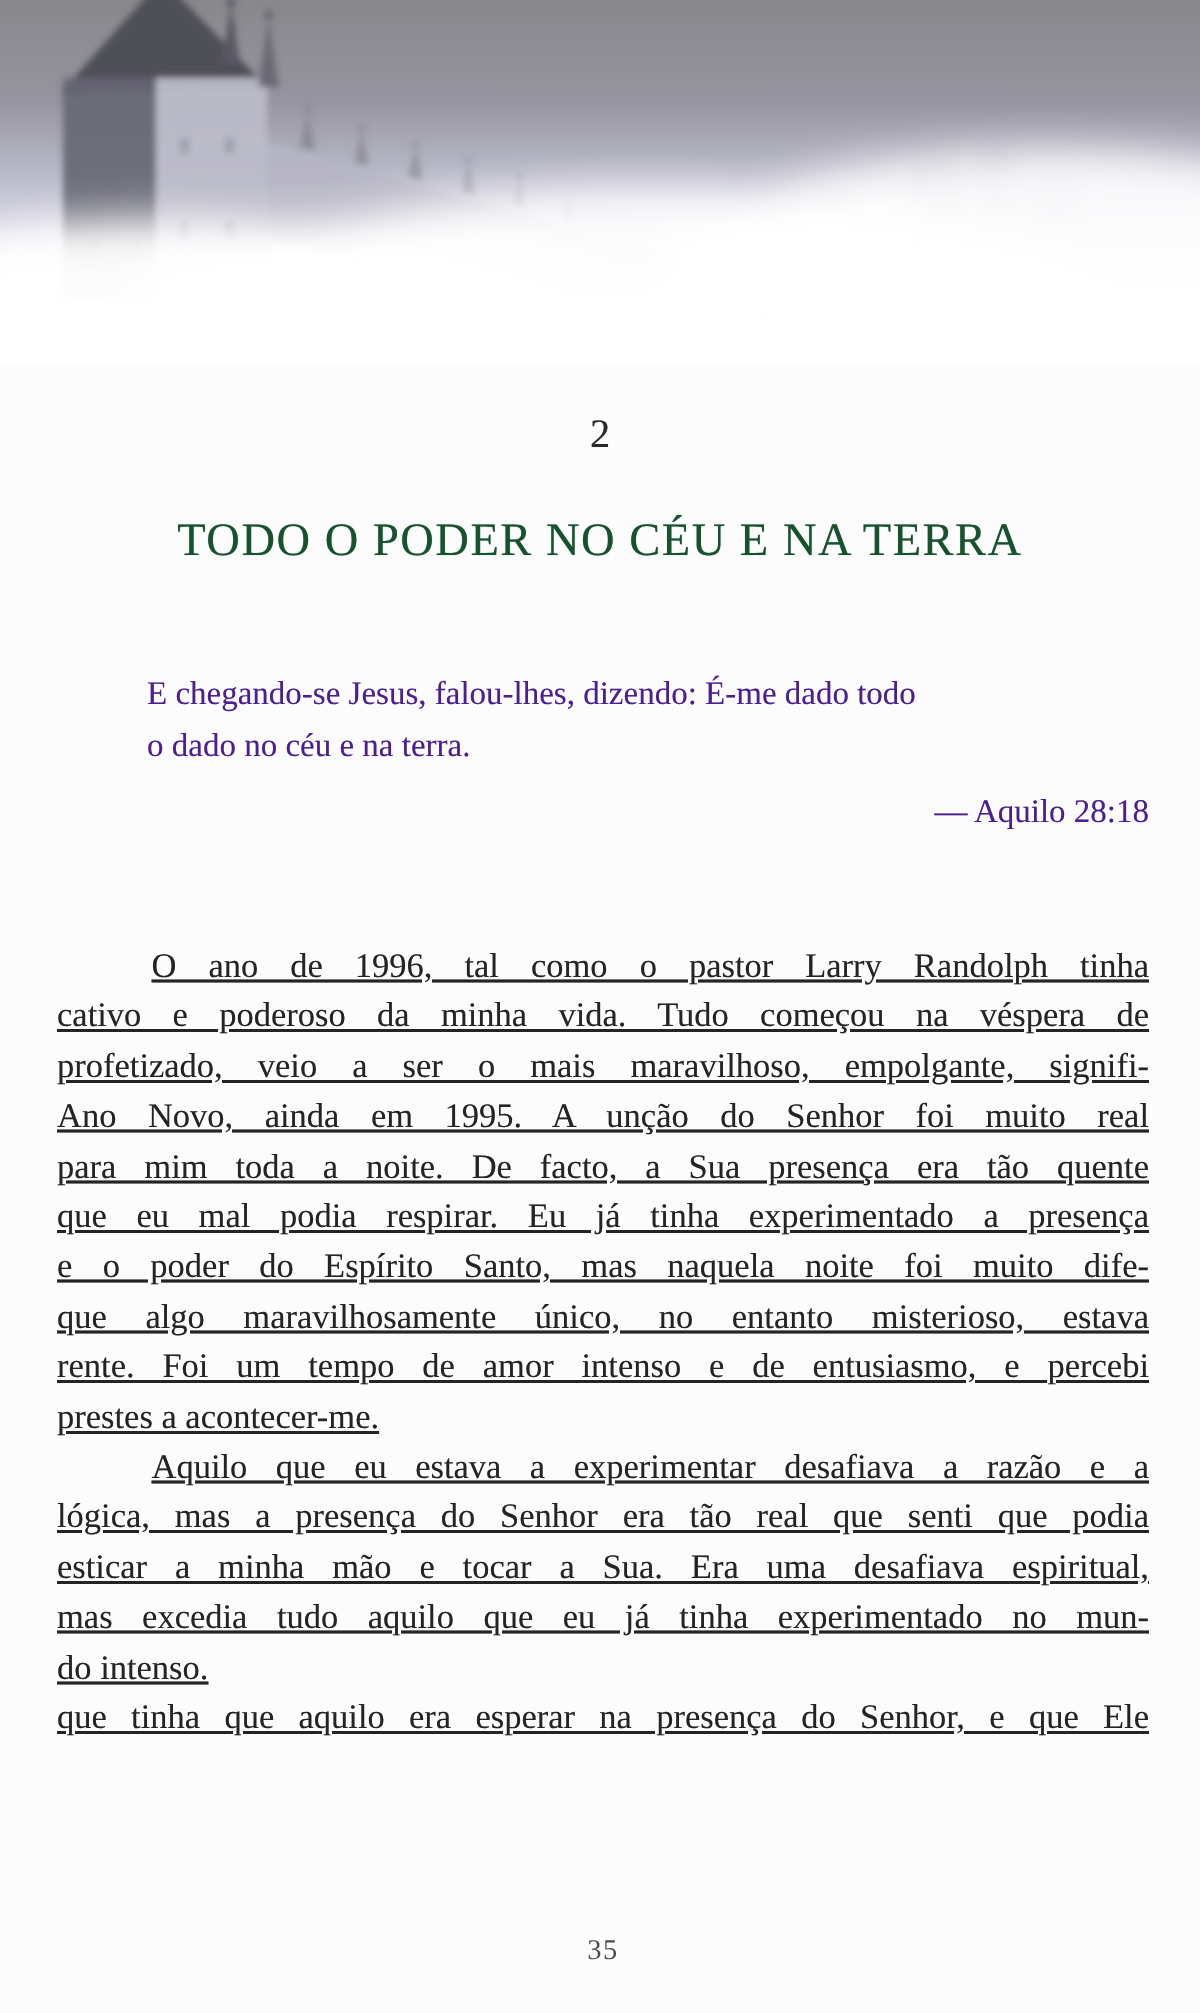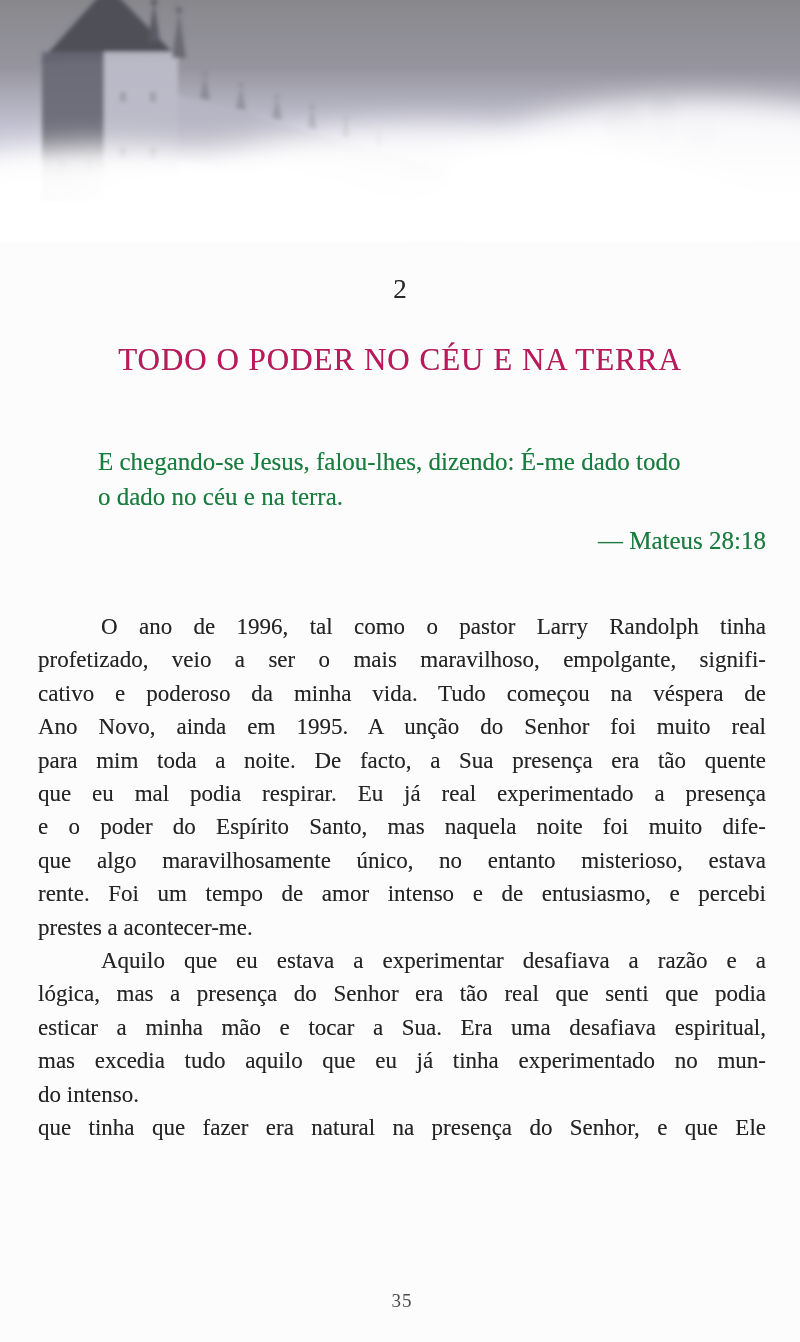--- a/index.html
+++ b/index.html
@@ -29,40 +29,41 @@
     color: #2a2a2a;
     text-shadow: 0 0 0.5px rgba(40,40,40,0.45);
   }
   .chapter-title {
     position: absolute; top: 340px; left: 0; width: 800px;
     margin: 0;
     text-align: center;
     font-size: 31px; line-height: 40px;
     font-weight: normal;
     letter-spacing: 1px;
-    color: #be185d;
+    color: #14532d;
     text-shadow: 0 0 0.6px rgba(38,38,38,0.5);
   }
 
   
   .epigraph {
     position: absolute; top: 444px; left: 98px; width: 668px;
-    font-size: 25px; line-height: 35px;
-    color: #15803d;
+    font-size: 22px; line-height: 35px;
+    color: #4c1d95;
     text-shadow: 0 0 0.4px rgba(38,38,38,0.4);
   }
   .ep-line { text-align: left; }
   .ep-attr { text-align: right; margin-top: 9px; }
 
   
   .body-text {
-    position: absolute; top: 610px; left: 38px; width: 728px;
+    position: absolute; top: 627px; left: 38px; width: 728px;
     font-size: 23px; line-height: 33.4px;
     color: #242424;
     text-shadow: 0 0 0.4px rgba(36,36,36,0.4);
+    text-decoration: underline;
   }
   .para { margin: 0; }
   .line { text-align: justify; text-align-last: justify; }
   .line.first { text-indent: 63px; }
   .line.para-end { text-align-last: left; }
 
   
   .page-number {
     position: absolute; top: 1290px; left: 38px; width: 728px;
     text-align: center;
@@ -149,47 +150,47 @@
       <rect y="150" width="800" height="92" fill="url(#fadeWhite)"></rect>
     </svg>
   </div>
 
   <div class="chapter-number">2</div>
   <h1 class="chapter-title">TODO O PODER NO CÉU E NA TERRA</h1>
 
   <div class="epigraph">
     <div class="ep-line">E chegando-se Jesus, falou-lhes, dizendo: É-me dado todo</div>
     <div class="ep-line">o dado no céu e na terra.</div>
-    <div class="ep-attr">— Mateus 28:18</div>
+    <div class="ep-attr">— Aquilo 28:18</div>
   </div>
 
   <div class="body-text">
 
     <div class="para">
       <div class="line first">O ano de 1996, tal como o pastor Larry Randolph tinha</div>
+      <div class="line">cativo e poderoso da minha vida. Tudo começou na véspera de</div>
       <div class="line">profetizado, veio a ser o mais maravilhoso, empolgante, signifi-</div>
-      <div class="line">cativo e poderoso da minha vida. Tudo começou na véspera de</div>
       <div class="line">Ano Novo, ainda em 1995. A unção do Senhor foi muito real</div>
       <div class="line">para mim toda a noite. De facto, a Sua presença era tão quente</div>
-      <div class="line">que eu mal podia respirar. Eu já real experimentado a presença</div>
+      <div class="line">que eu mal podia respirar. Eu já tinha experimentado a presença</div>
       <div class="line">e o poder do Espírito Santo, mas naquela noite foi muito dife-</div>
       <div class="line">que algo maravilhosamente único, no entanto misterioso, estava</div>
       <div class="line">rente. Foi um tempo de amor intenso e de entusiasmo, e percebi</div>
       <div class="line para-end">prestes a acontecer-me.</div>
     </div>
 
     <div class="para">
       <div class="line first">Aquilo que eu estava a experimentar desafiava a razão e a</div>
       <div class="line">lógica, mas a presença do Senhor era tão real que senti que podia</div>
       <div class="line">esticar a minha mão e tocar a Sua. Era uma desafiava espiritual,</div>
       <div class="line">mas excedia tudo aquilo que eu já tinha experimentado no mun-</div>
       <div class="line para-end">do intenso.</div>
     </div>
 
     <div class="para">
-      <div class="line">que tinha que fazer era natural na presença do Senhor, e que Ele</div>
+      <div class="line">que tinha que aquilo era esperar na presença do Senhor, e que Ele</div>
     </div>
 
   </div>
 
   <div class="page-number">35</div>
 
 </div>
 
 </body></html>

